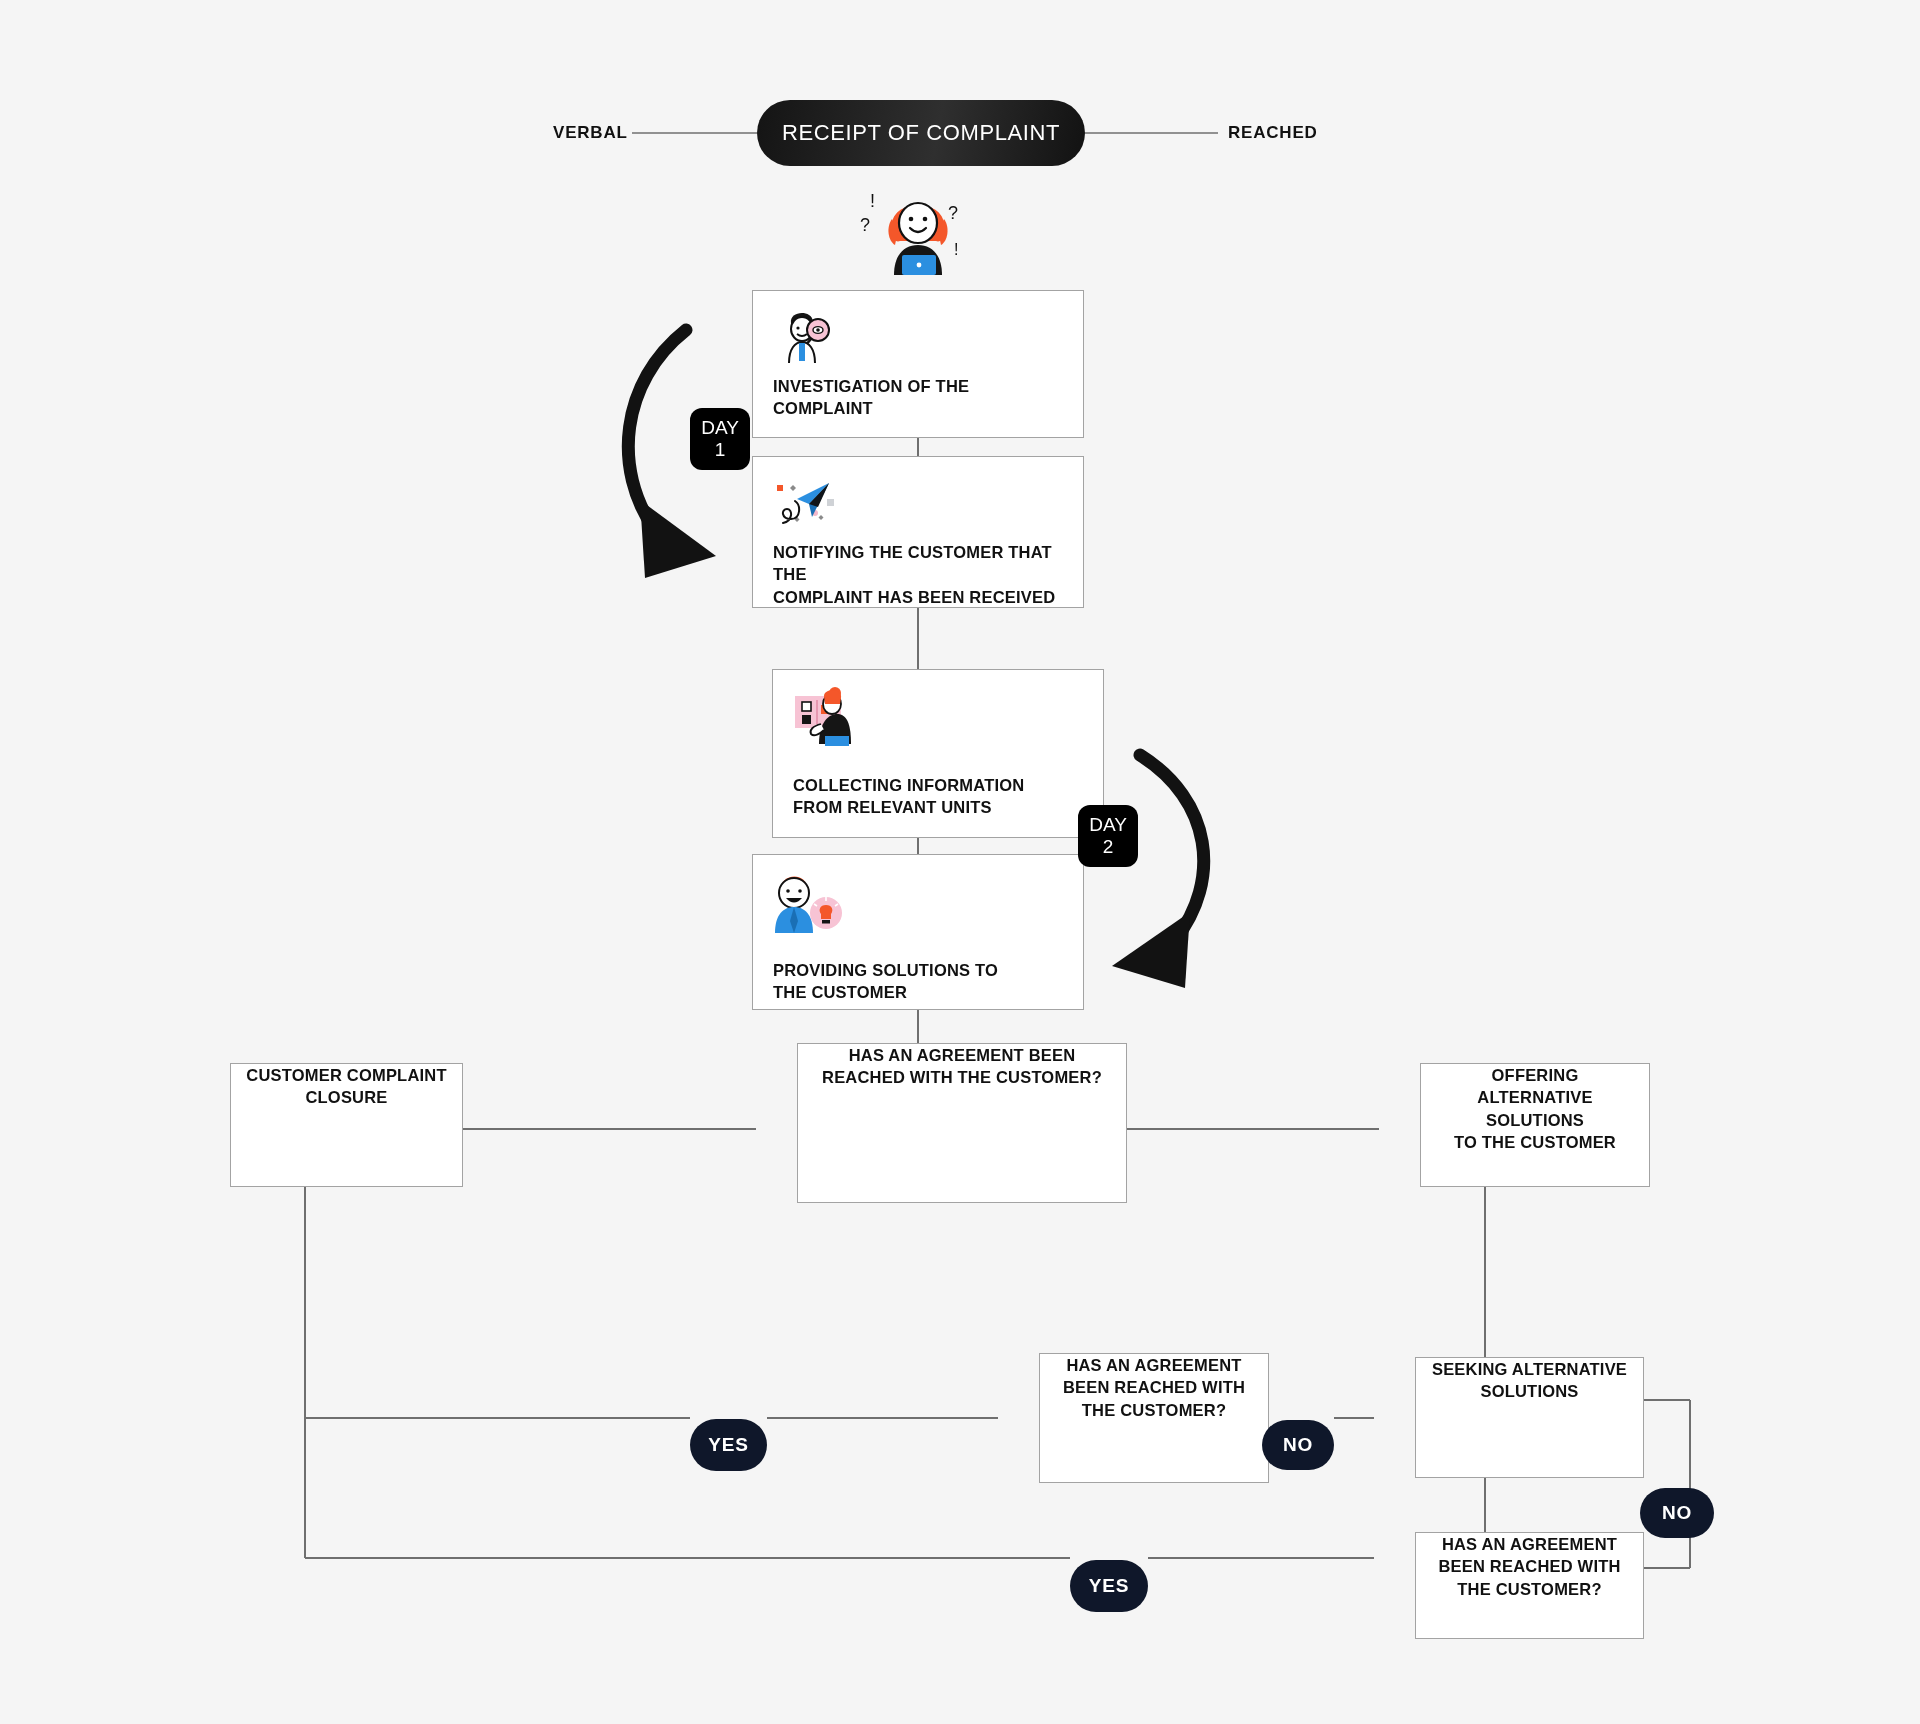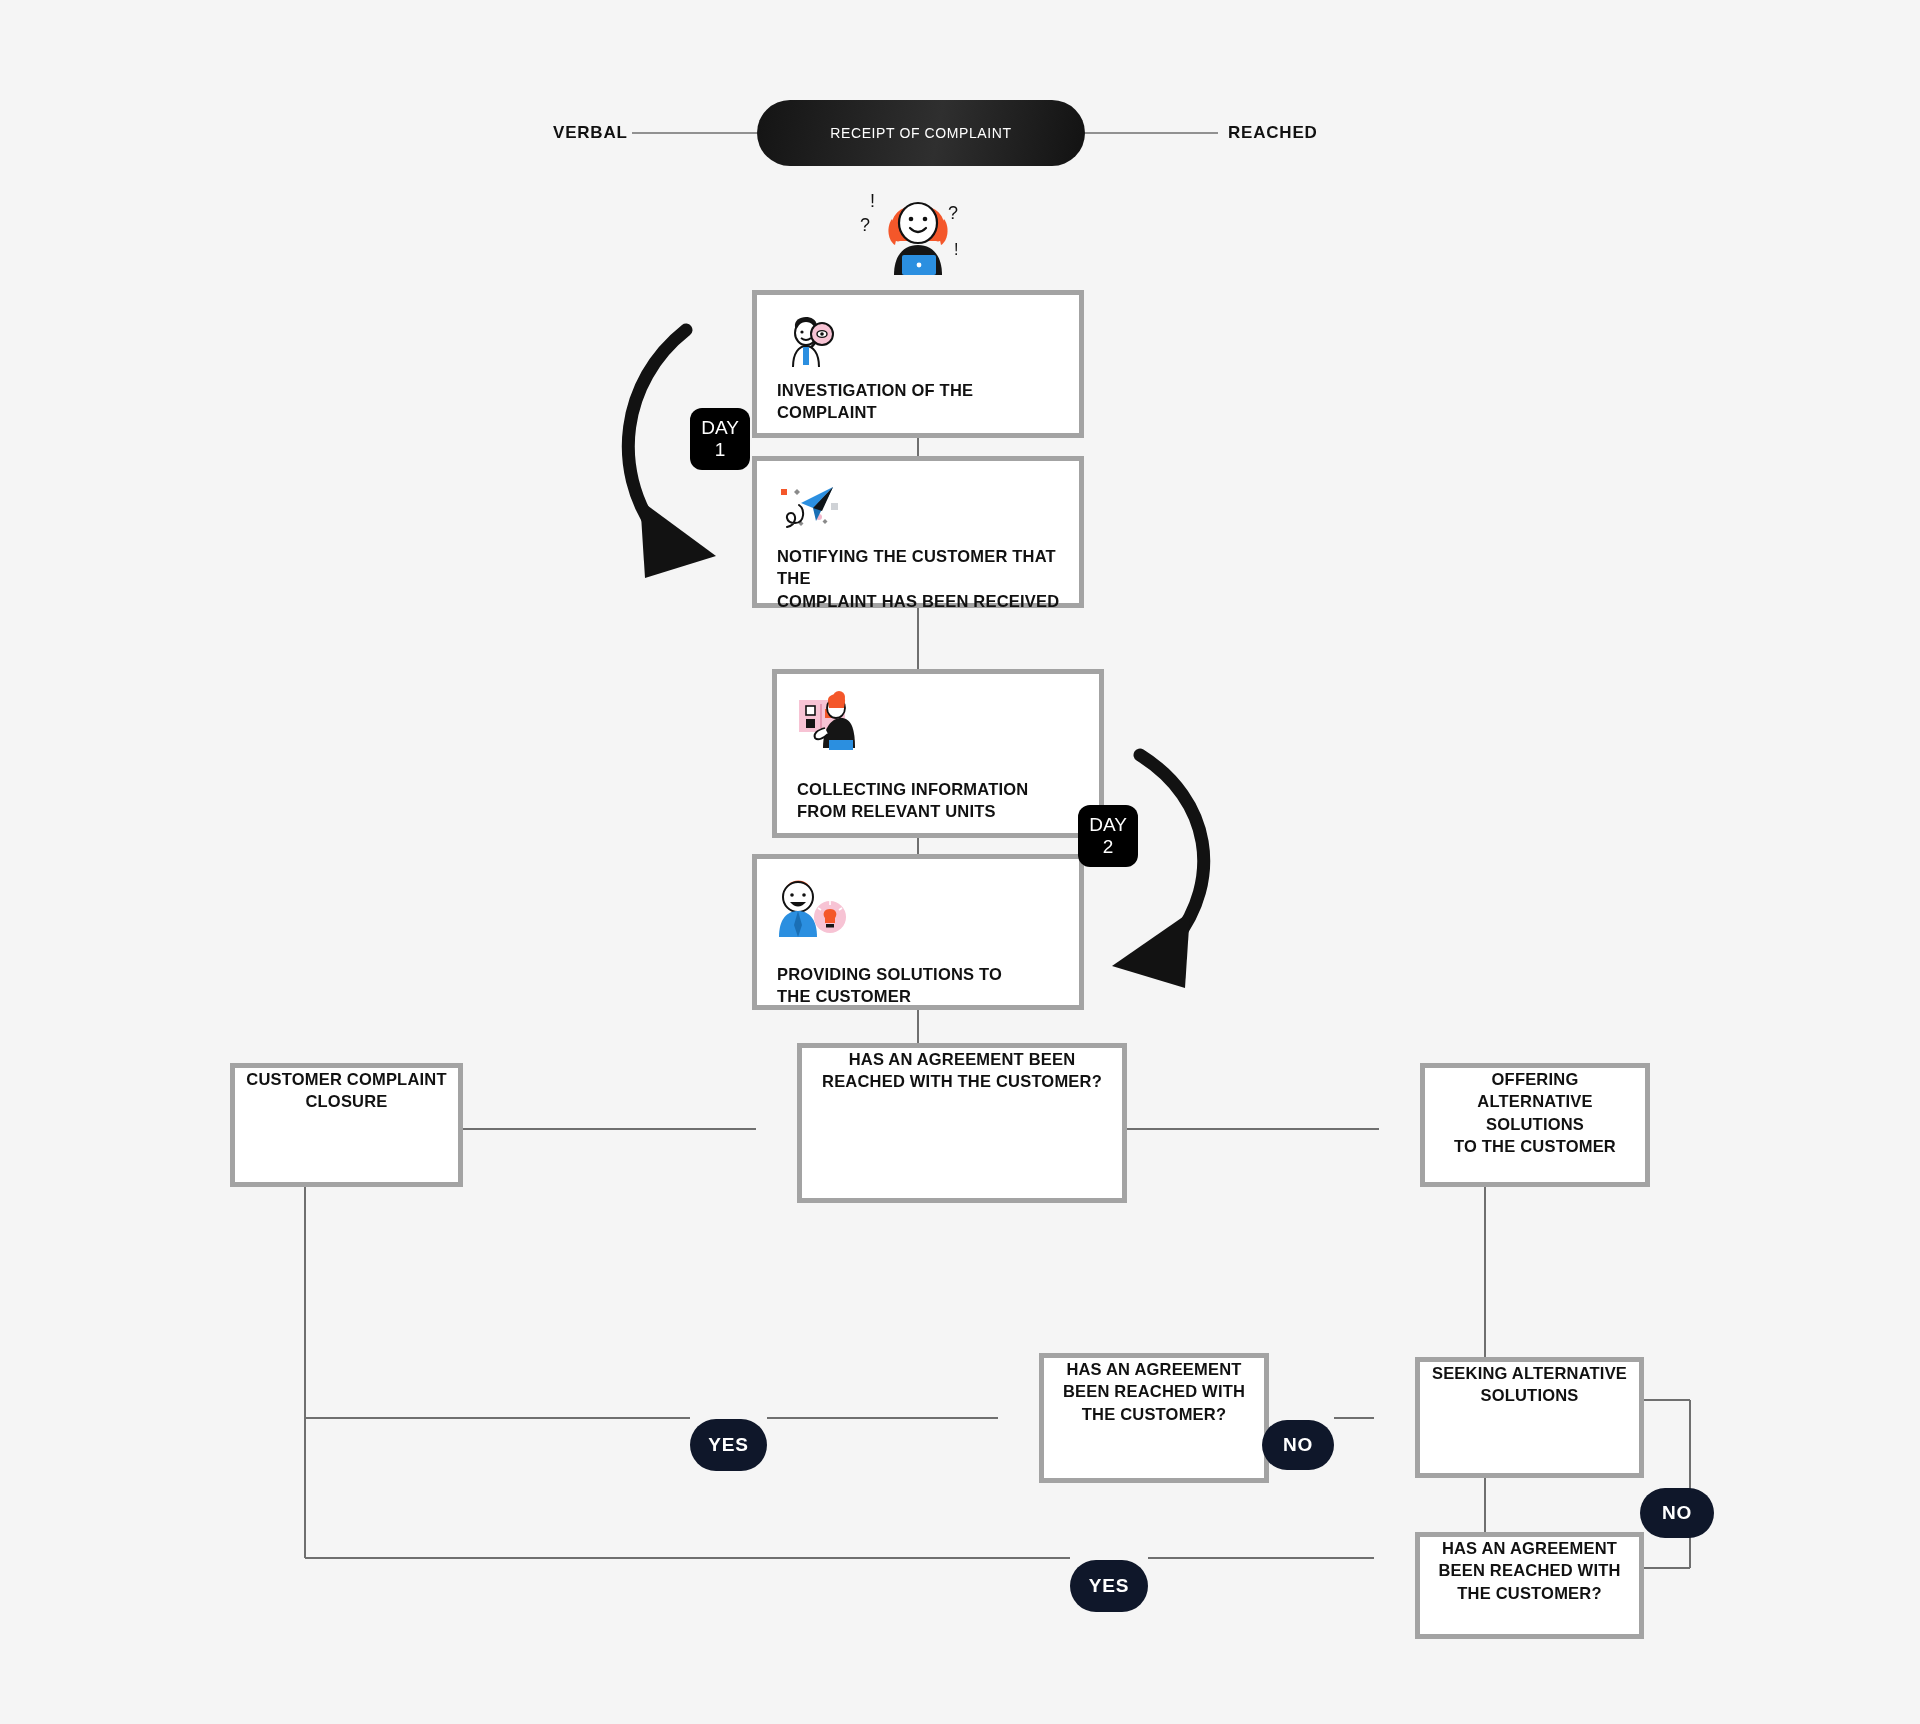--- a/index.html
+++ b/index.html
@@ -17,21 +17,21 @@
   #canvas {
     position: absolute;
     left: 0; top: 0;
     width: 1920px;
     height: 1724px;
   }
   .node {
     position: absolute;
     box-sizing: border-box;
     background: #ffffff;
-    border: 5px solid #a3a3a3;
+    border: 1px solid #a3a3a3;
     z-index: 4;
   }
   .node .label {
     font-weight: bold;
     color: #111111;
     letter-spacing: 0.2px;
     line-height: 1.35;
   }
   
   .proc .icon {
@@ -63,21 +63,21 @@
   }
   
   .pill-main {
     position: absolute;
     display: flex;
     align-items: center;
     justify-content: center;
     border-radius: 44px;
     background: linear-gradient(100deg, #141414 0%, #2f2f2f 55%, #121212 100%);
     color: #ffffff;
-    font-size: 14px;
+    font-size: 22px;
     font-weight: 500;
     letter-spacing: 0.6px;
     z-index: 6;
   }
   .side-label {
     position: absolute;
     font-size: 17px;
     font-weight: bold;
     color: #111111;
     letter-spacing: 0.8px;

